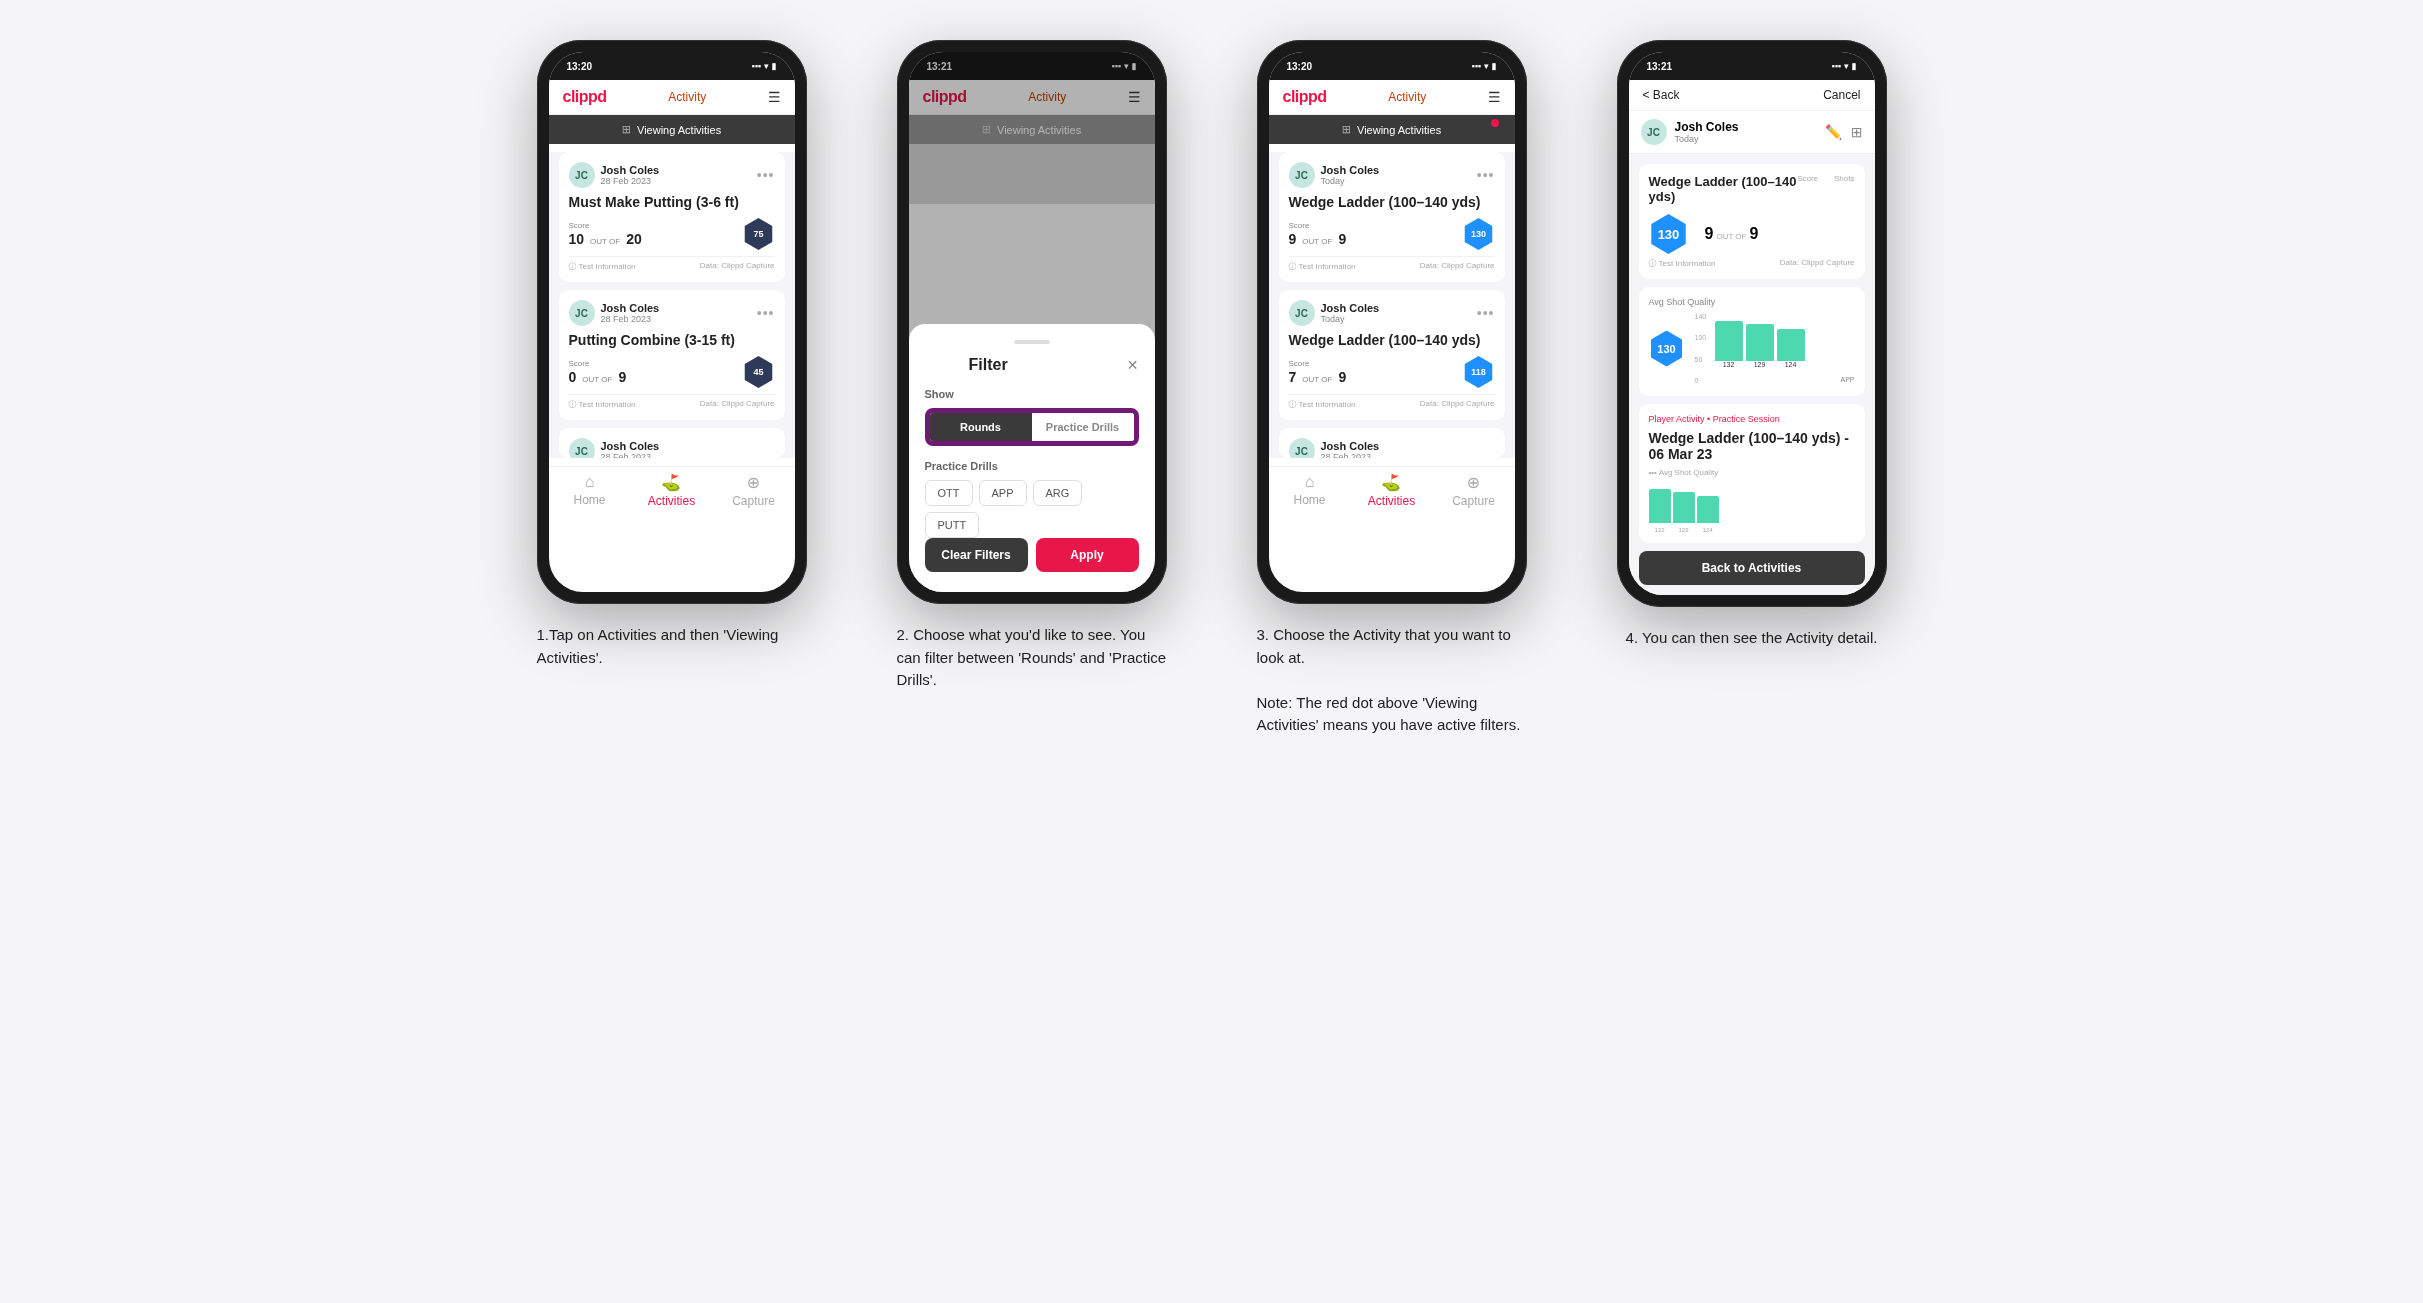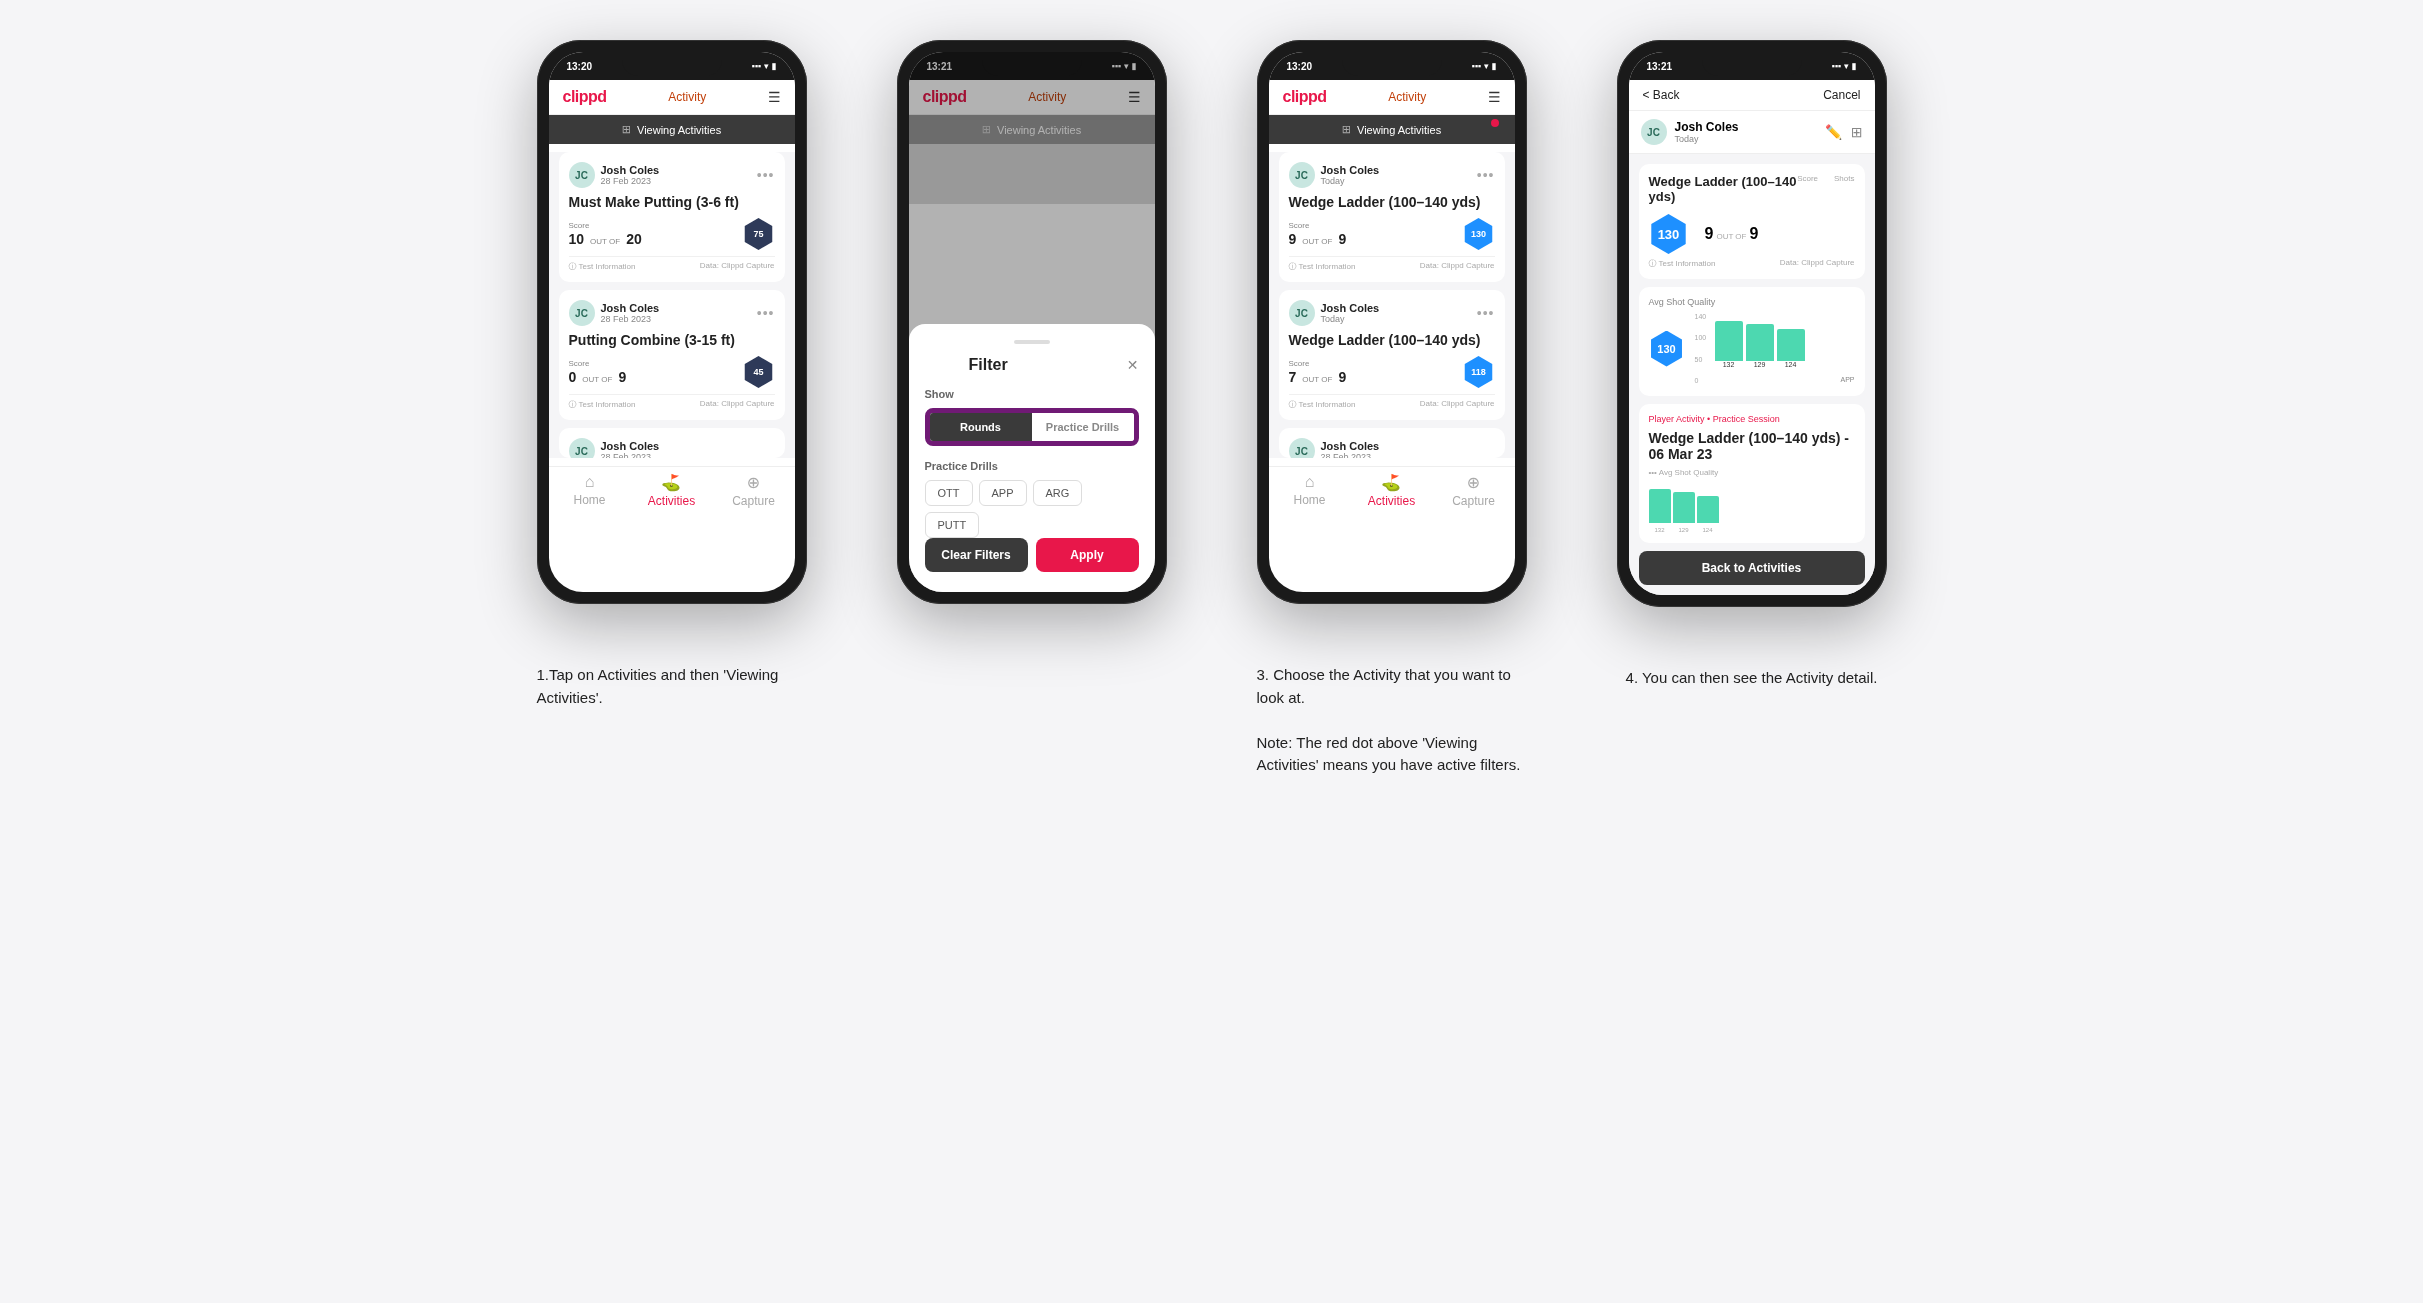--- a/index.html
+++ b/index.html
@@ -17,21 +17,20 @@
       gap: 40px;
       align-items: flex-start;
       max-width: 1400px;
       width: 100%;
     }
     .step-col {
       display: flex;
       flex-direction: column;
       align-items: center;
       flex: 1;
-      gap: 40px;
     }
 
     
     .phone {
       width: 270px;
       background: #1a1a1a;
       border-radius: 44px;
       padding: 12px;
       box-shadow: 0 20px 60px rgba(0,0,0,0.3), inset 0 0 0 1px #333;
       position: relative;
@@ -679,20 +678,21 @@
               <div class="drill-chip">PUTT</div>
             </div>
             <div class="filter-actions">
               <button class="btn-clear">Clear Filters</button>
               <button class="btn-apply">Apply</button>
             </div>
           </div>
         </div>
       </div>
     </div>
+    <div class="step-description">2. Choose what you'd like to see. You can filter between 'Rounds' and 'Practice Drills'.</div>
   </div>
 
   <div class="step-col">
     <div class="phone">
       <div class="phone-inner">
 
         <div class="phone-notch">
           <span class="status-time">13:20</span>
           <div class="notch-center"></div>
           <div class="status-icons">

